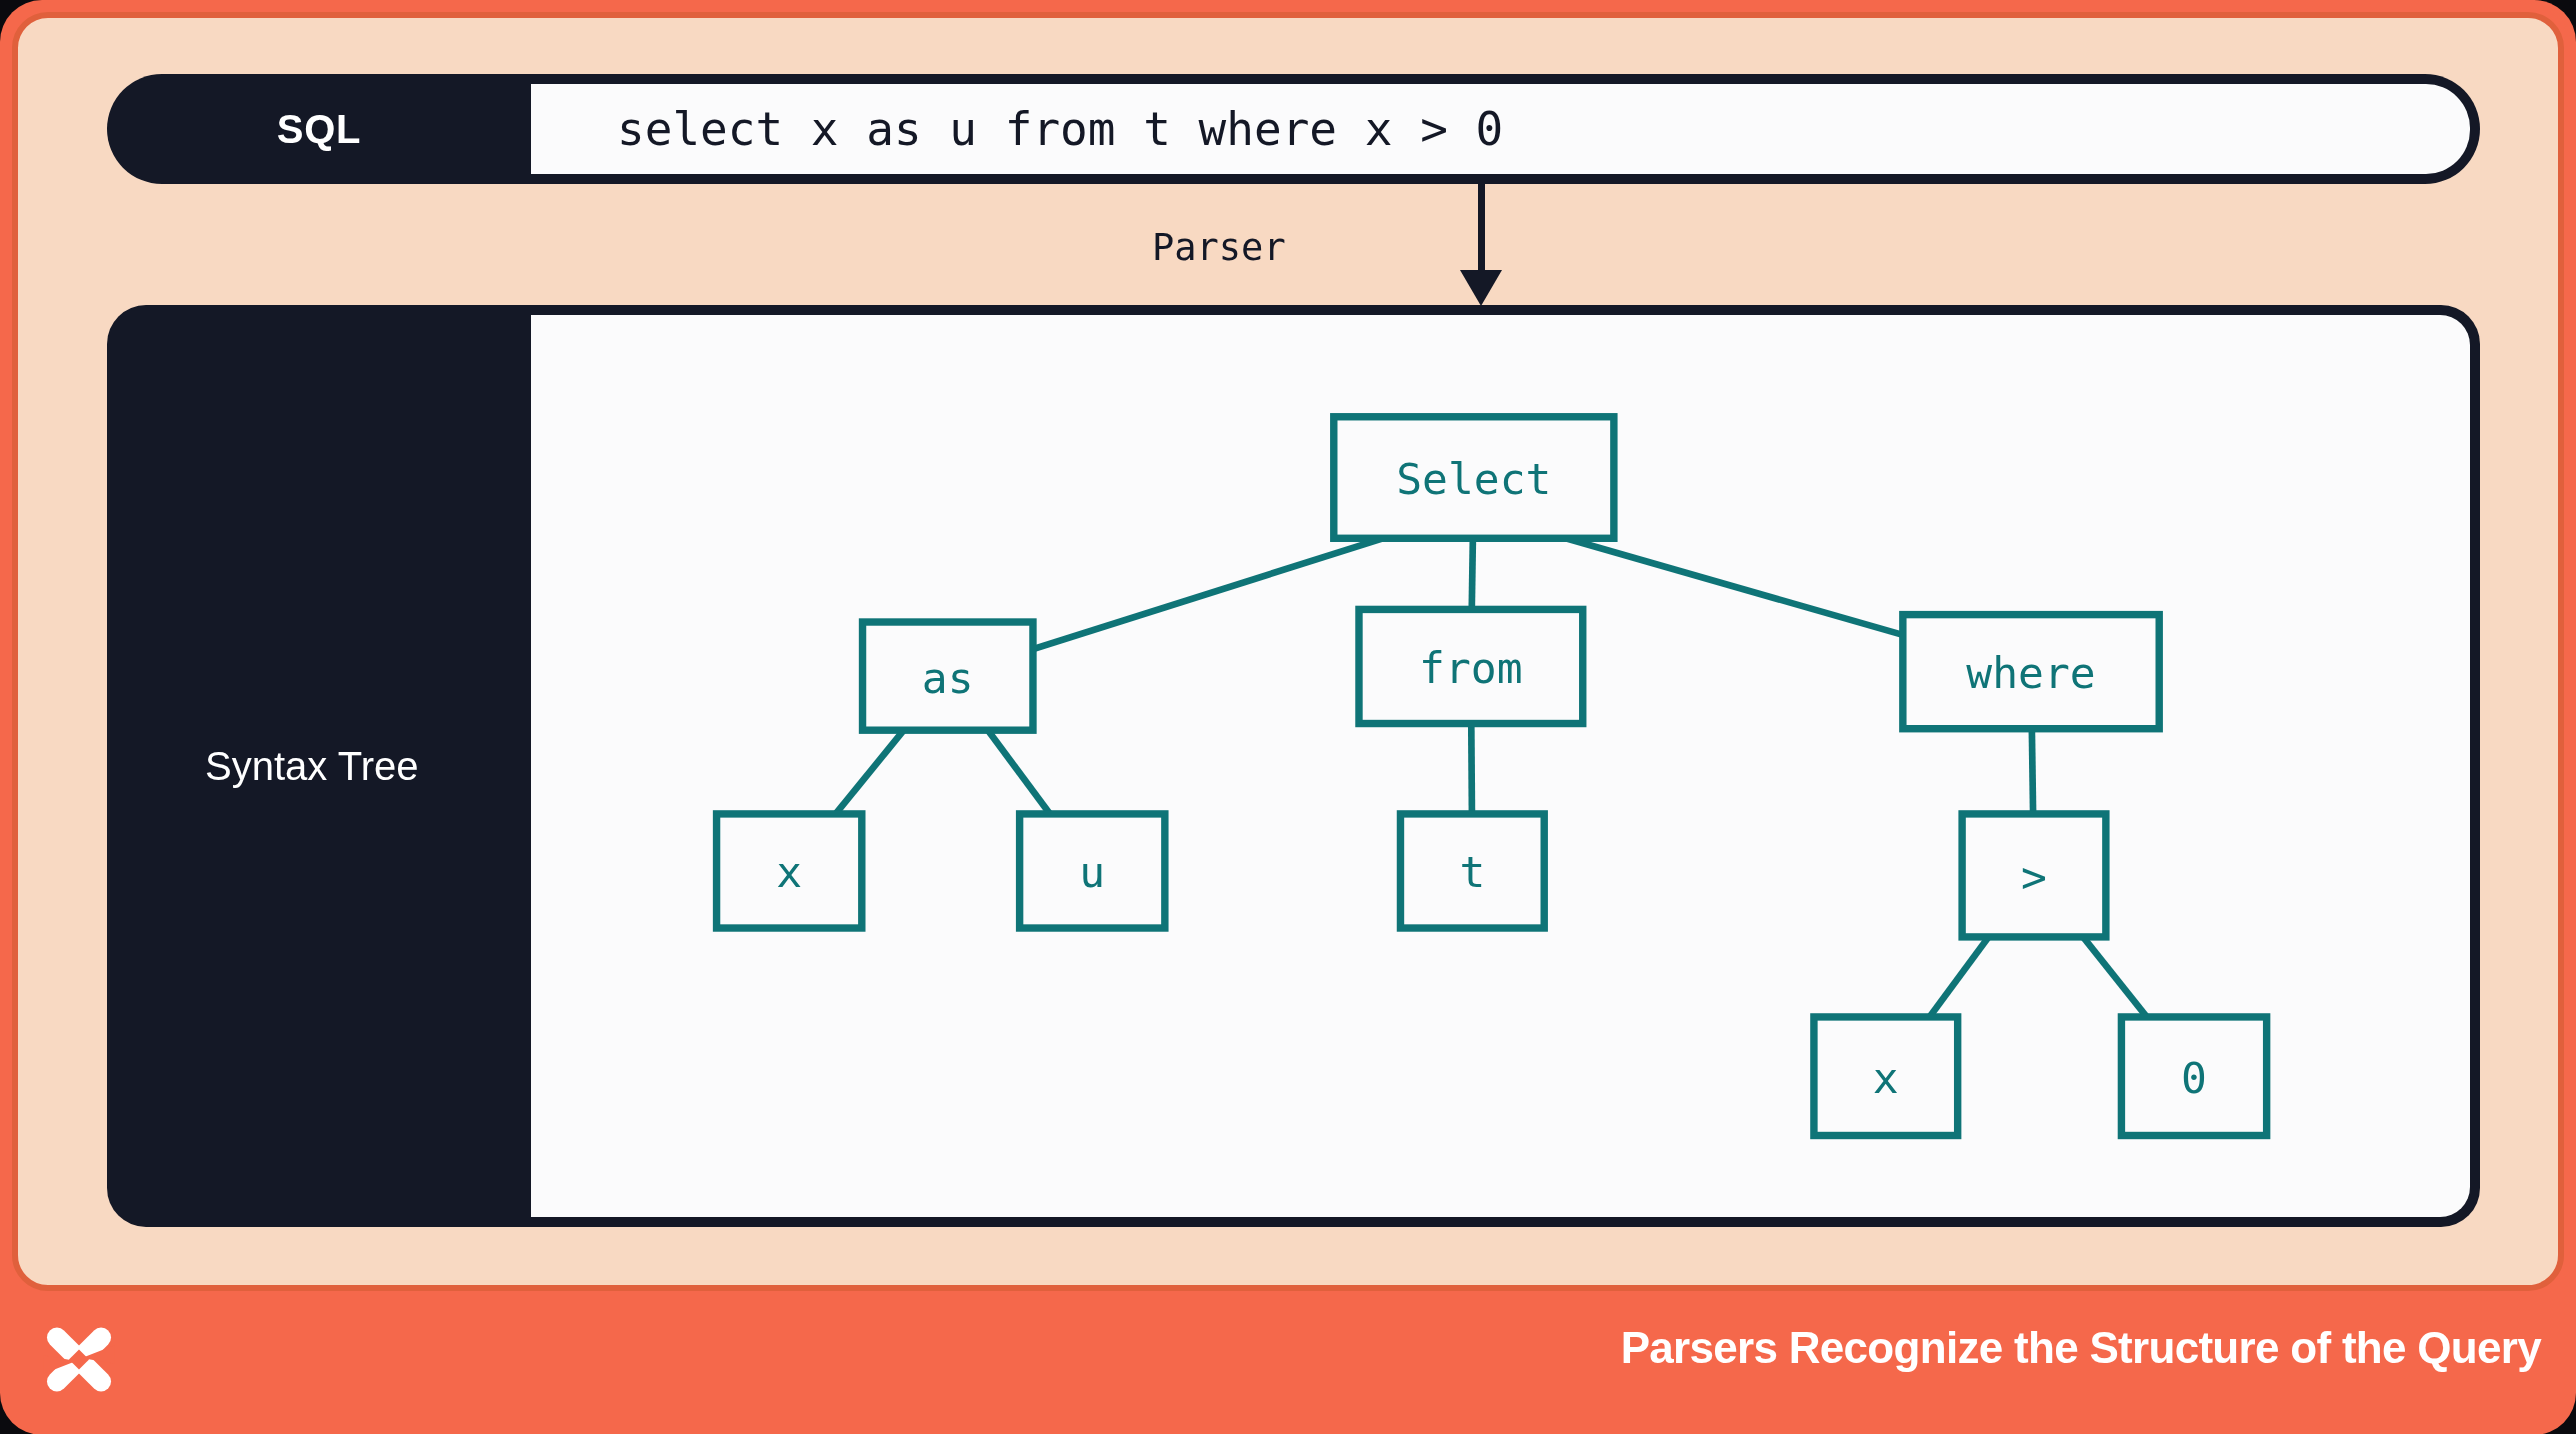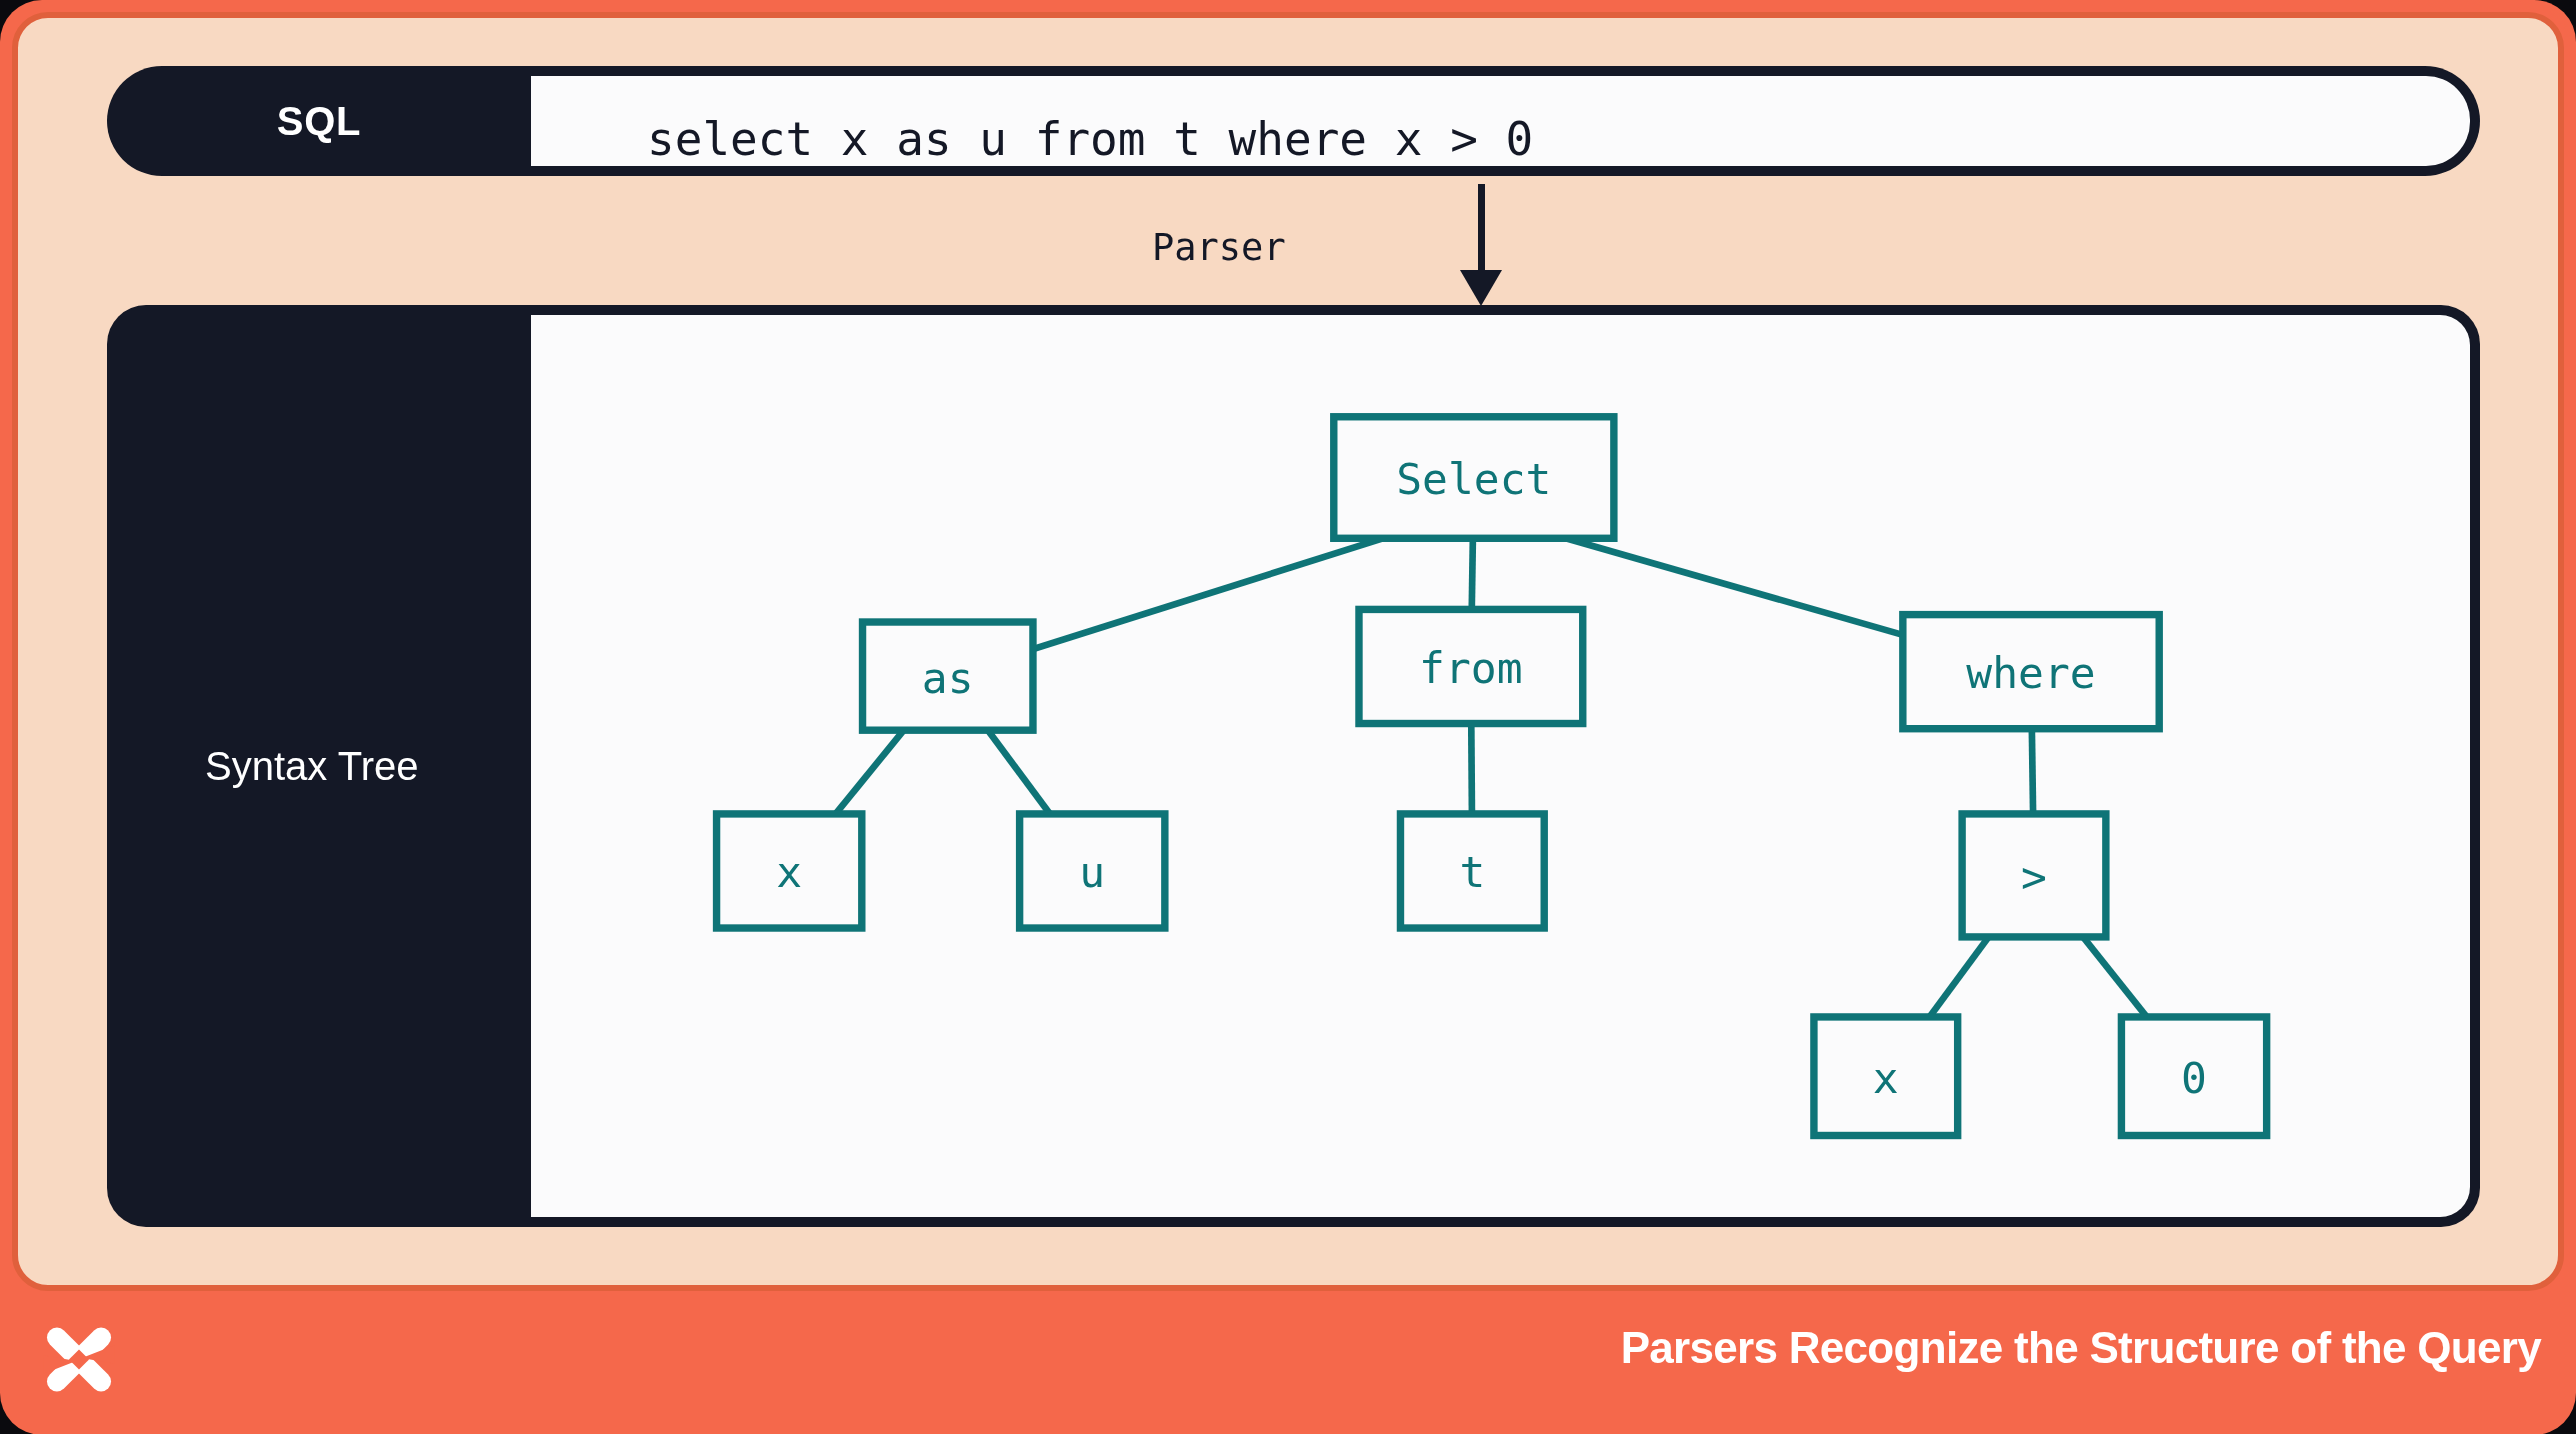--- a/index.html
+++ b/index.html
@@ -22,21 +22,21 @@
     left: 12px; top: 12px;
     width: 2552px; height: 1279px;
     box-sizing: border-box;
     background: #f8d9c2;
     border: 6px solid #e0603c;
     border-radius: 36px;
   }
   
   .sql-bar {
     position: absolute;
-    left: 107px; top: 66px;
+    left: 107px; top: 74px;
     width: 2373px; height: 110px;
     background: #141826;
     border-radius: 55px;
   }
   .sql-label-zone {
     position: absolute;
     left: 0; top: 0; bottom: 0;
     width: 424px;
     display: flex; align-items: center; justify-content: center;
   }
@@ -44,22 +44,22 @@
     color: #ffffff;
     font-size: 40px;
     font-weight: 700;
     letter-spacing: 0.7px;
   }
   .sql-white {
     position: absolute;
     left: 424px; top: 10.4px; right: 10.4px; bottom: 10.4px;
     background: #fbfbfc;
     border-radius: 0 44px 44px 0;
-    display: flex; align-items: flex-end;
-    padding-left: 116px;
+    display: flex; align-items: center;
+    padding-left: 86px;
   }
   .sql-query {
     font-family: "DejaVu Sans Mono", monospace;
     font-size: 46px;
     color: #141826;
     white-space: pre;
   }
   
   .parser-label {
     position: absolute;

